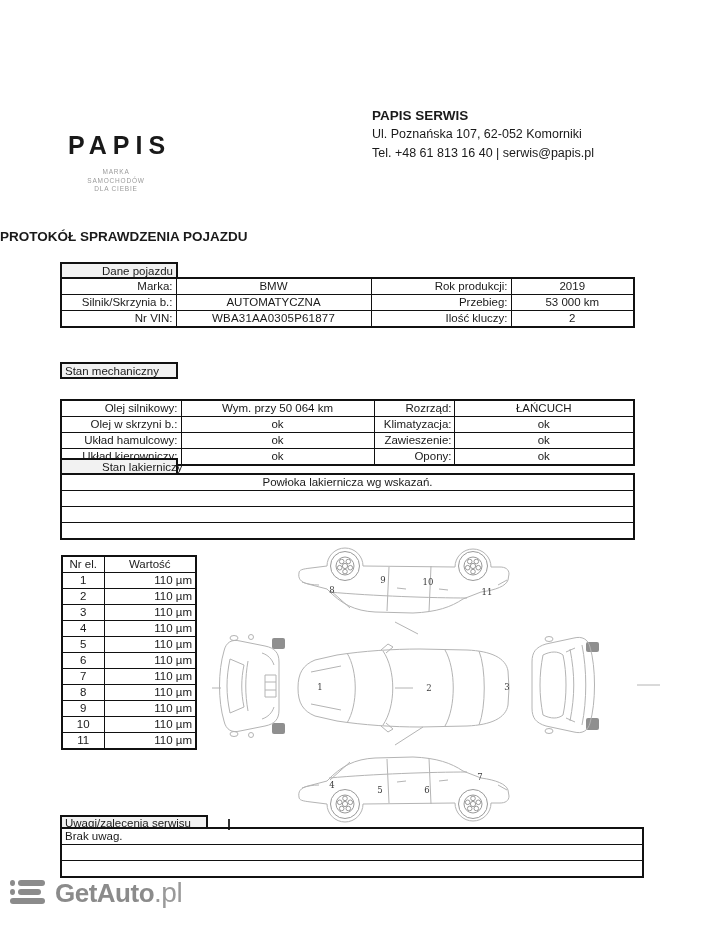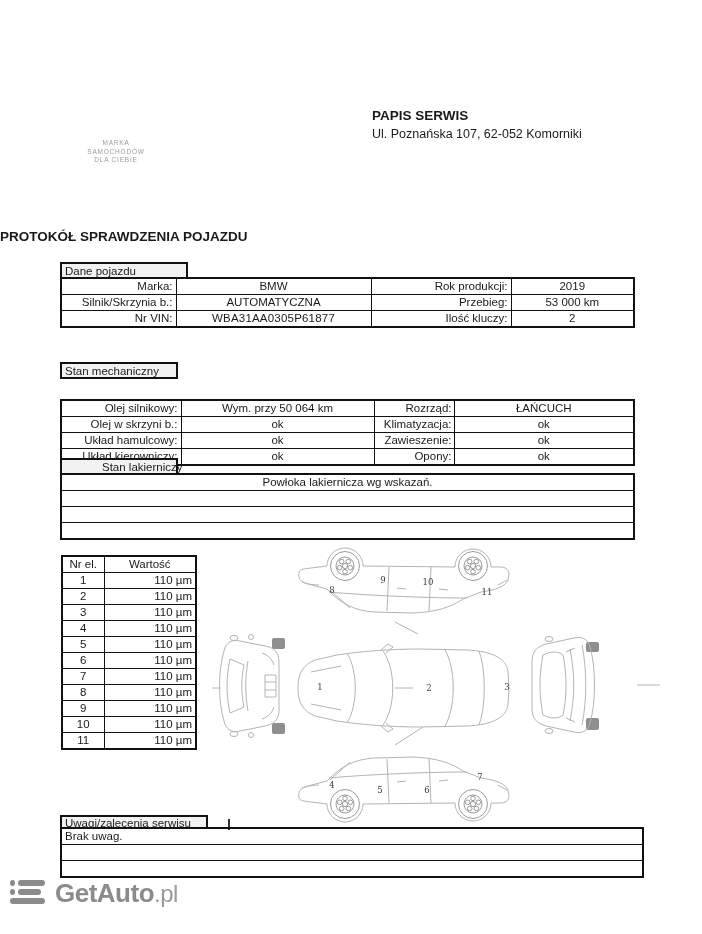--- a/index.html
+++ b/index.html
@@ -30,44 +30,46 @@
   td.vin{font-size:11px;letter-spacing:0.2px;}
   td.rel{position:relative;}
   td.rel span{position:absolute;right:2px;top:0;white-space:nowrap;}
   td.note-c{text-align:center;}
   td.note-l{text-align:left;}
   td.meas-val{text-align:right;padding-right:4px;}
 
   
   .watermark{left:10px;top:876px;display:flex;align-items:flex-start;}
   .wm-text{margin-left:7px;font-size:26px;font-weight:bold;color:#8b8b8b;letter-spacing:-0.5px;line-height:34px;}
-  .wm-suffix{font-size:24px;font-weight:normal;color:#9a9a9a;}
+  .wm-suffix{font-size:28px;font-weight:normal;color:#9a9a9a;}
   .tick{left:228px;top:819px;width:2px;height:11px;background:#333;}
 </style>
 </head>
 <body>
 
 <div class="page">
 
   <div class="abs logo">
+    <div class="logo-brand">PAPIS</div>
     <div class="logo-tagline">
       <div>Marka</div>
       <div>Samochodów</div>
       <div>Dla Ciebie</div>
     </div>
   </div>
 
   <div class="abs company">
     <div class="company-name">PAPIS SERWIS</div>
     <div class="company-line">Ul. Poznańska 107, 62-052 Komorniki</div>
+    <div class="company-line">Tel. +48 61 813 16 40 | serwis@papis.pl</div>
   </div>
 
   <div class="abs doc-title">PROTOKÓŁ SPRAWDZENIA POJAZDU</div>
 
-  <div class="tab" style="left:60px;top:262px;width:128px;">Dane pojazdu</div>
+  <div class="tab" style="left:60px;top:262px;width:118px;text-align:right;">Dane pojazdu</div>
   <table class="grid" style="left:60px;top:277px;width:573px;">
     <colgroup>
         <col style="width:115px">
         <col style="width:195px">
         <col style="width:140px">
         <col style="width:123px">
       </colgroup>
     <tbody>
         <tr>
       <td class="lbl">Marka:</td>

